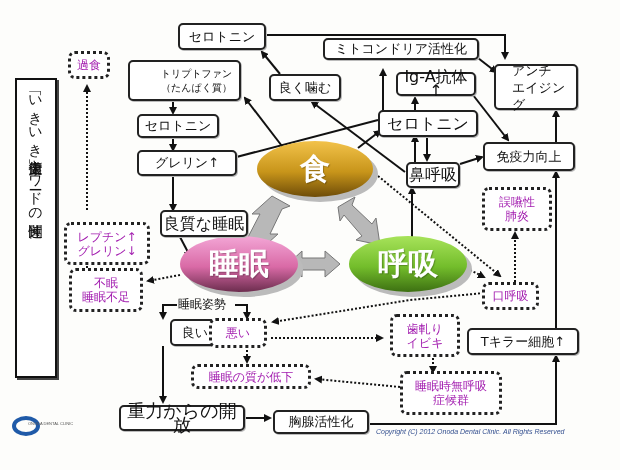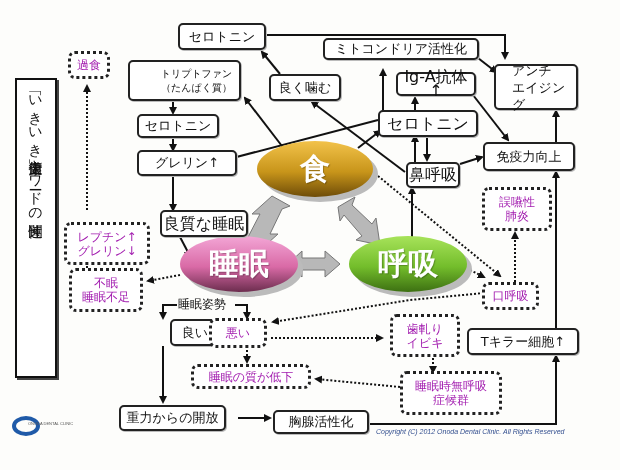--- a/index.html
+++ b/index.html
@@ -146,21 +146,21 @@
   <div class="box" style="left:160px;top:210px;width:88px;height:27px;">良質な睡眠</div>
   <div class="box" style="left:269px;top:74px;width:72px;height:27px;font-size:13px;">良く噛む</div>
   <div class="box" style="left:323px;top:38px;width:156px;height:22px;font-size:13px;">ミトコンドリア活性化</div>
   <div class="box" style="left:396px;top:72px;width:80px;height:24px;">Ig-A抗体↑</div>
   <div class="box" style="left:494px;top:64px;width:84px;height:46px;font-size:13px;justify-content:flex-start;padding-left:16px;text-align:left;line-height:17px;">アンチ
 エイジング</div>
   <div class="box" style="left:378px;top:110px;width:100px;height:27px;">セロトニン</div>
   <div class="box" style="left:483px;top:142px;width:92px;height:29px;font-size:13px;">免疫力向上</div>
   <div class="box" style="left:406px;top:162px;width:54px;height:26px;">鼻呼吸</div>
   <div class="box" style="left:146px;top:319px;width:50px;height:27px;font-size:13px;margin-left:24px;">良い</div>
-  <div class="box" style="left:119px;top:405px;width:107px;height:26px;font-size:13px;">重力からの開放</div>
+  <div class="box" style="left:119px;top:405px;width:126px;height:26px;font-size:18px;">重力からの開放</div>
   <div class="box" style="left:273px;top:410px;width:96px;height:24px;font-size:13px;">胸腺活性化</div>
   <div class="box" style="left:467px;top:328px;width:112px;height:27px;font-size:13px;">Tキラー細胞↑</div>
 
   <div class="dot" style="left:68px;top:51px;width:42px;height:28px;">過食</div>
   <div class="dot" style="left:64px;top:222px;width:86px;height:43px;">レプチン↑
 グレリン↓</div>
   <div class="dot" style="left:69px;top:268px;width:74px;height:44px;">不眠
 睡眠不足</div>
   <div class="dot" style="left:209px;top:318px;width:58px;height:30px;">悪い</div>
   <div class="dot" style="left:191px;top:364px;width:120px;height:25px;">睡眠の質が低下</div>

